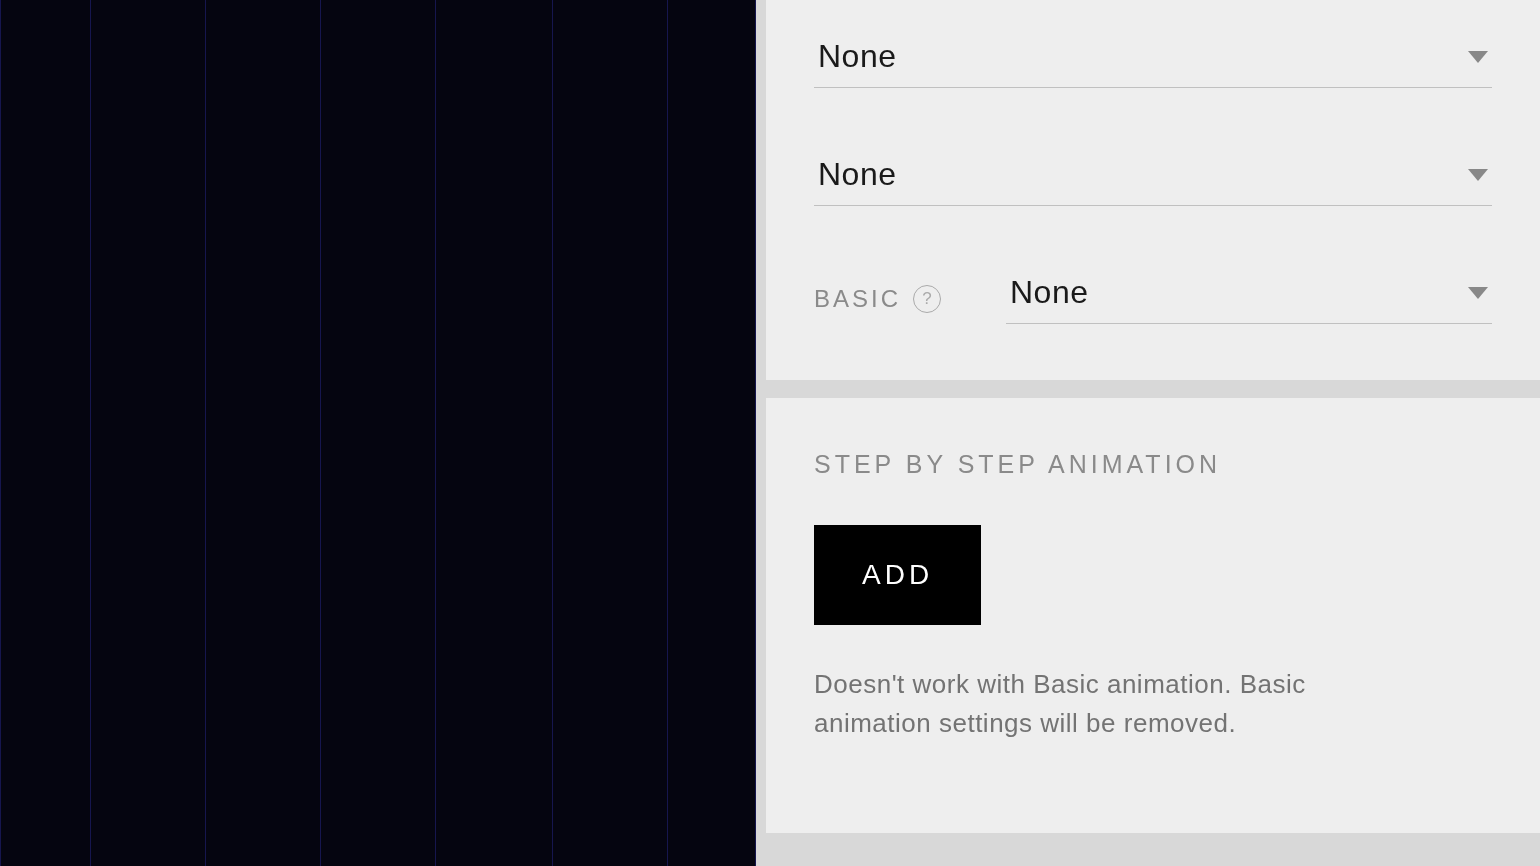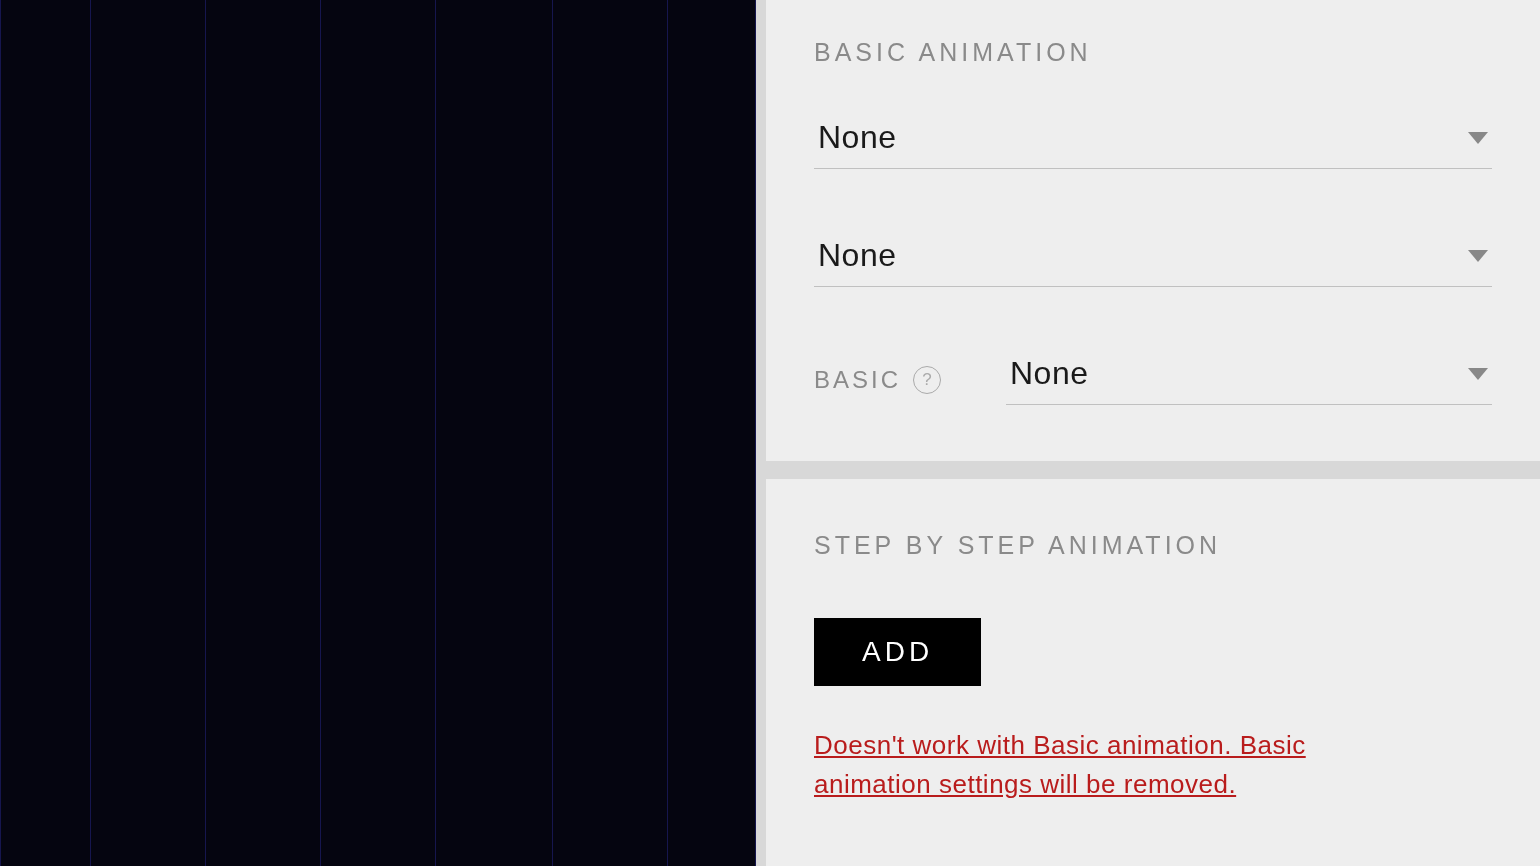--- a/index.html
+++ b/index.html
@@ -103,60 +103,58 @@
       border-left: 10px solid transparent;
       border-right: 10px solid transparent;
       border-top: 12px solid #888888;
     }
     .add-button {
       background: #000000;
       color: #ffffff;
       font-size: 28px;
       font-weight: 500;
       letter-spacing: 4px;
-      padding: 18px 48px;
+      padding: 34px 48px;
       border: none;
       cursor: pointer;
       margin-top: 2px;
       margin-bottom: 40px;
     }
     .note-text {
       font-size: 26px;
       line-height: 1.5;
-      color: #b91c1c;
+      color: #737373;
       letter-spacing: 0.5px;
       max-width: 520px;
-      text-decoration: underline;
     }
     .step-section {
       padding: 52px 48px 90px 48px;
       position: relative;
     }
     .step-section .section-title {
-      margin-bottom: 56px;
+      margin-bottom: 44px;
     }
   </style>
 </head>
 <body>
 
 <div class="canvas-area">
 <div class="grid-line" style="left: 0px;"></div>
     <div class="grid-line" style="left: 90px;"></div>
     <div class="grid-line" style="left: 205px;"></div>
     <div class="grid-line" style="left: 320px;"></div>
     <div class="grid-line" style="left: 435px;"></div>
     <div class="grid-line" style="left: 552px;"></div>
     <div class="grid-line" style="left: 667px;"></div>
     <div class="grid-line" style="left: 755px;"></div>
   </div>
 
 <div class="side-panel">
 
   <div class="panel-section first">
-    <div class="section-title">BASIC ANIMATION</div>
 
     <div class="field-row">
       <div class="field-select">
         <span class="field-value">None</span>
         <span class="chevron-down"></span>
       </div>
     </div>
 
     <div class="field-row">
       <div class="field-select">

